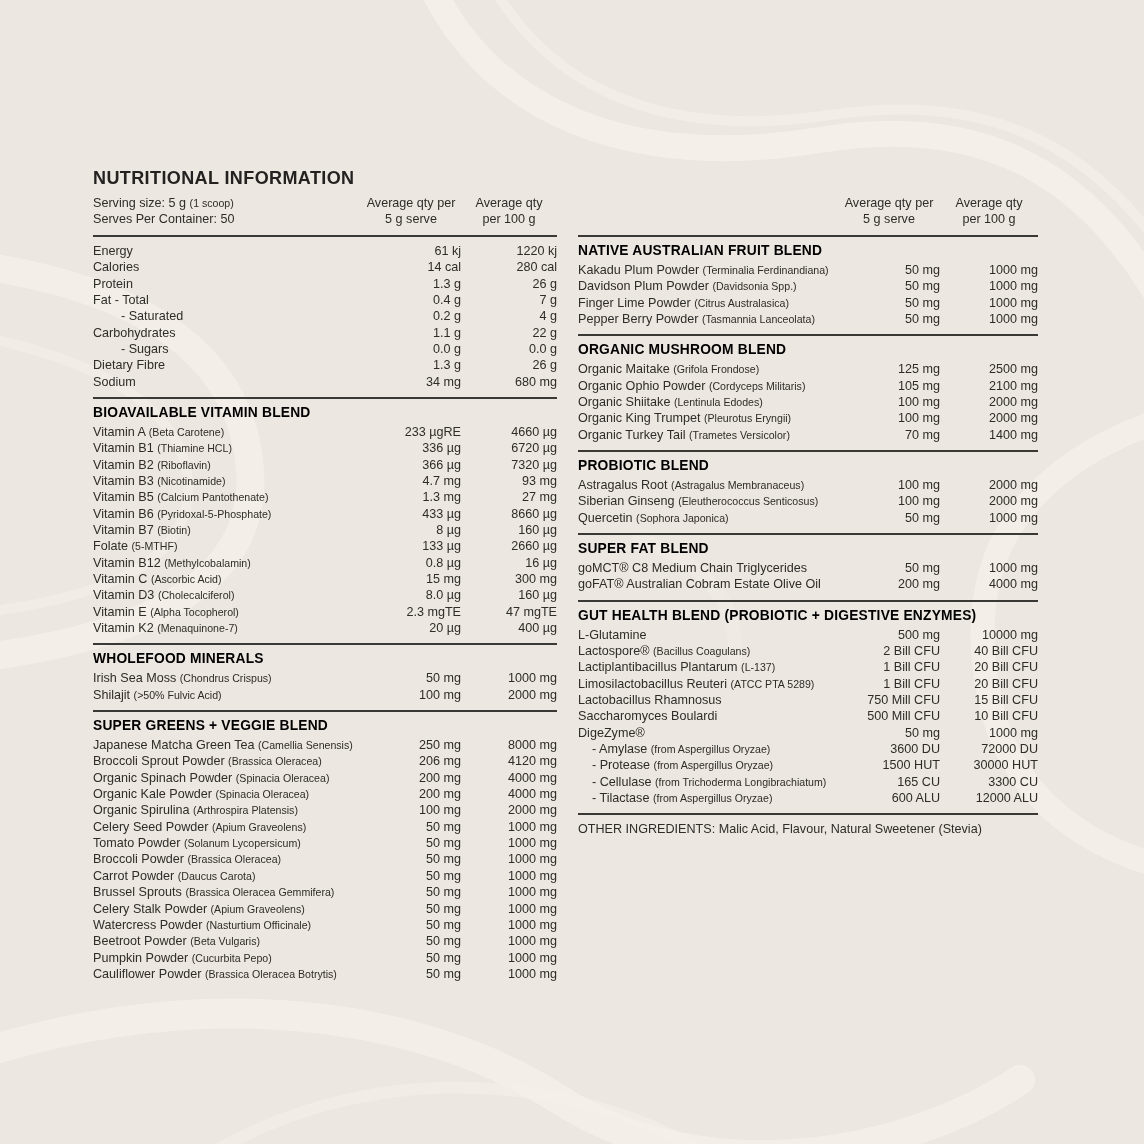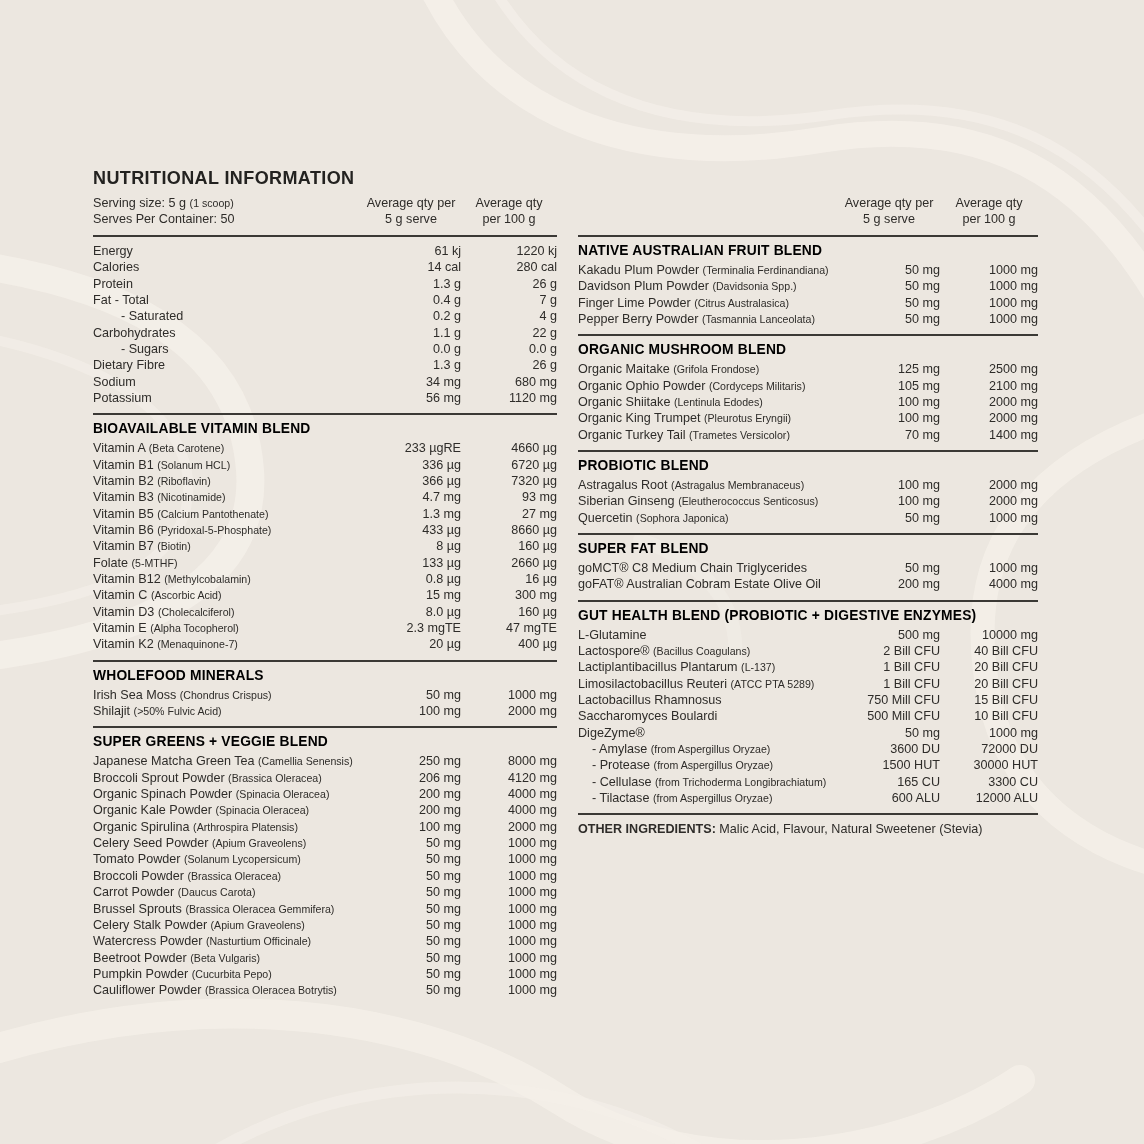--- a/index.html
+++ b/index.html
@@ -75,21 +75,21 @@
   .row.indent2 .cell.name{padding-left:28px;}
   .latin{font-size:10.6px;}
   .qty,.per100{text-align:right;}
 
   .other-ingredients{
     font-size:12.6px;
     line-height:16.5px;
     margin-top:2px;
     white-space:nowrap;
   }
-  .other-ingredients .oi-label{font-weight:bold;}
+  .other-ingredients .oi-label{font-weight:normal;}
 </style>
 </head>
 <body>
 
 <svg class="swirls" width="1144" height="1144" viewBox="0 0 1144 1144" xmlns="http://www.w3.org/2000/svg">
   <g fill="none" stroke="#f5f0e9" stroke-linecap="round">
     <path d="M420,-40 C480,120 640,170 820,140 C990,112 1090,180 1160,300" stroke-width="26" opacity="0.9"></path>
     <path d="M470,-60 C530,90 660,140 830,115 C995,90 1095,150 1170,260" stroke-width="10" opacity="0.7"></path>
     <path d="M-60,260 C120,280 240,340 250,470 C258,580 150,640 -40,660" stroke-width="28" opacity="0.85"></path>
     <path d="M-60,330 C80,350 180,400 188,480 C194,560 110,600 -40,615" stroke-width="10" opacity="0.6"></path>
@@ -202,48 +202,40 @@
 
   <div class="row">
     <span class="cell name">
       <span class="nm">Sodium</span>
       
     </span>
     <span class="cell qty">34 mg</span>
     <span class="cell per100">680 mg</span>
   </div>
 
-  <div class="row">
-    <span class="cell name">
-      <span class="nm">Potassium</span>
-      
-    </span>
-    <span class="cell qty">56 mg</span>
-    <span class="cell per100">1120 mg</span>
-  </div>
 </div>
   </section>
 
   <section class="blend-section">
     <hr class="rule">
     <h2 class="section-title">BIOAVAILABLE VITAMIN BLEND</h2>
     <div class="rows">
   <div class="row">
     <span class="cell name">
       <span class="nm">Vitamin A</span>
       <span class="latin">(Beta Carotene)</span>
     </span>
     <span class="cell qty">233 µgRE</span>
     <span class="cell per100">4660 µg</span>
   </div>
 
   <div class="row">
     <span class="cell name">
       <span class="nm">Vitamin B1</span>
-      <span class="latin">(Solanum HCL)</span>
+      <span class="latin">(Thiamine HCL)</span>
     </span>
     <span class="cell qty">336 µg</span>
     <span class="cell per100">6720 µg</span>
   </div>
 
   <div class="row">
     <span class="cell name">
       <span class="nm">Vitamin B2</span>
       <span class="latin">(Riboflavin)</span>
     </span>

